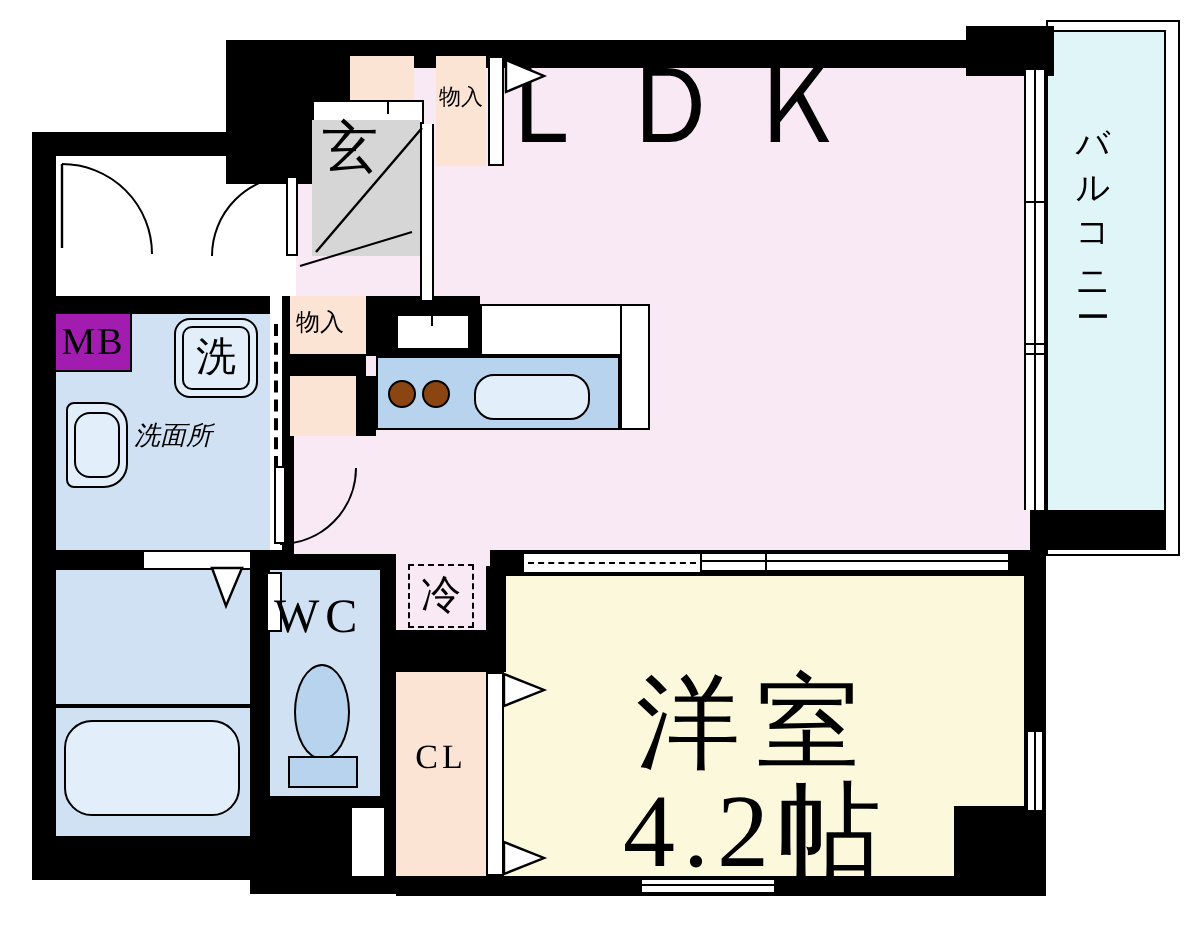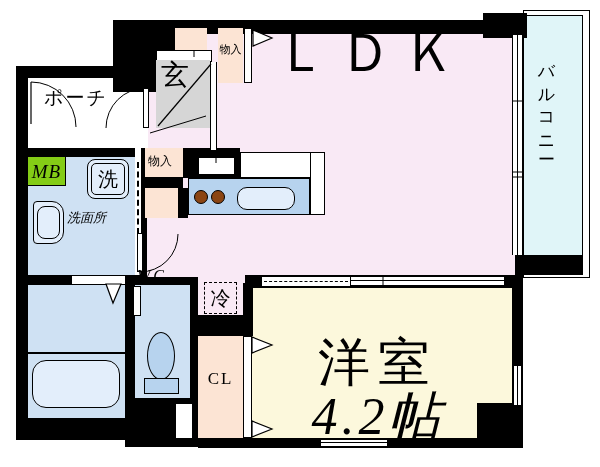--- a/index.html
+++ b/index.html
@@ -88,21 +88,21 @@
   <div class="abs fix bdr" style="left:310px;top:152px;width:15px;height:63px;background:#fff;"></div>
   <div class="abs fix bdr" style="left: 188px; top: 178px; width: 122px; height: 37px; background-color: rgb(183, 211, 238);"></div>
   <div class="abs fix" style="left: 194px; top: 190px; width: 14px; height: 14px; border-radius: 50%; border: 1px solid rgb(0, 0, 0); z-index: 31; background-color: rgb(139, 69, 19);"></div>
   <div class="abs fix" style="left: 211px; top: 190px; width: 14px; height: 14px; border-radius: 50%; border: 1px solid rgb(0, 0, 0); z-index: 31; background-color: rgb(139, 69, 19);"></div>
   <div class="abs fix" style="left: 237px; top: 187px; width: 58px; height: 23px; border: 1.2px solid rgb(0, 0, 0); border-radius: 10px; z-index: 31; background-color: rgb(227, 238, 251);"></div>
 
   <div class="abs fix cen" style="left:204px;top:282px;width:33px;height:32px;border:1.5px dashed #000;z-index:31;">
     <span class="lbl" style="font-size:20px;">冷</span>
   </div>
 
-  <div class="abs fix cen" style="left:27px;top:156px;width:39px;height:30px;background:#84cc16;border:1.5px solid #000;font-style:italic;">
+  <div class="abs fix cen" style="left:27px;top:156px;width:39px;height:30px;background:#a21caf;border:1.5px solid #000;">
     <span class="lbl" style="font-size:19px;letter-spacing:1px;">MB</span>
   </div>
 
   <div class="abs fix cen" style="left: 87px; top: 159px; width: 42px; height: 40px; border: 1.5px solid rgb(0, 0, 0); border-radius: 8px; background-color: rgb(227, 238, 251);">
     <span class="cen" style="width:32px;height:30px;border:1px solid #000;border-radius:5px;">
       <span class="lbl" style="font-size:20px;">洗</span>
     </span>
   </div>
 
   <div class="abs fix cen" style="left: 33px; top: 201px; width: 31px; height: 43px; border: 1px solid rgb(0, 0, 0); border-radius: 4px 12px 12px 4px; background-color: rgb(227, 238, 251);">
@@ -115,35 +115,34 @@
   <div class="abs fix" style="left: 147px; top: 332px; width: 28px; height: 48px; border: 1px solid rgb(0, 0, 0); border-radius: 50%; background-color: rgb(183, 211, 238);"></div>
   <div class="abs fix" style="left: 144px; top: 378px; width: 35px; height: 16px; border: 1px solid rgb(0, 0, 0); background-color: rgb(183, 211, 238);"></div>
   <div class="abs fix bdr" style="left:133px;top:286px;width:8px;height:30px;background:#fff;z-index:31;"></div>
 
   <div class="abs fix bdr" style="left:143px;top:88px;width:6px;height:40px;background:#fff;z-index:31;"></div>
   <div class="abs fix bdr" style="left:137px;top:233px;width:6px;height:39px;background:#fff;z-index:31;"></div>
 
   <div class="abs ins" style="left:512px;top:35px;width:11px;height:220px;background:#fff;border-left:1.5px solid #000;border-right:1.5px solid #000;z-index:25;"></div>
   <div class="abs ins" style="left:517px;top:35px;width:1px;height:220px;background:#000;z-index:26;"></div>
 
-  <div class="abs lbl" style="left:44px;top:88px;font-size:19px;letter-spacing:2px;">ポーチ</div>
   <div class="abs lbl" style="left:161px;top:61px;font-size:28px;z-index:40;">玄</div>
   <div class="abs lbl cen" style="left:218px;top:44px;width:25px;font-size:11px;">物入</div>
   <div class="abs lbl" style="left:148px;top:155px;font-size:12px;">物入</div>
   <div class="abs lbl" style="left:67px;top:211px;font-size:13px;font-style:italic;">洗面所</div>
-  <div class="abs lbl" style="left:137px;top:268px;font-size:16px;letter-spacing:3px;font-style:italic;">WC</div>
+  <div class="abs lbl" style="left:137px;top:297px;font-size:24px;letter-spacing:3px;">WC</div>
   <div class="abs lbl cen" style="left:198px;top:370px;width:45px;font-size:17px;letter-spacing:2px;">CL</div>
 
-  <div class="abs lbl" style="left:231px;top:26px;width:280px;text-align:center;">
+  <div class="abs lbl" style="left:245px;top:26px;width:280px;">
     <div style="font-size:54px;letter-spacing:10px;">ＬＤＫ</div>
   </div>
 
   <div class="abs lbl" style="left:243px;top:290px;width:270px;text-align:center;margin-top:47px;">
     <div style="font-size:52px;letter-spacing:8px;">洋室</div>
-    <div style="font-size:52px;letter-spacing:4px;margin-top:2px;font-style:italic;">4.2帖</div>
+    <div style="font-size:52px;letter-spacing:4px;margin-top:2px;">4.2帖</div>
   </div>
 
   <svg class="ovl" width="600" height="467" viewBox="0 0 600 467">
 
     <line x1="31" y1="82" x2="31" y2="124" stroke="#000" stroke-width="1.2"></line>
     <path d="M 31 82 A 45 45 0 0 1 76 127" fill="none" stroke="#000" stroke-width="1"></path>
 
     <path d="M 146 88 A 40 40 0 0 0 106 128" fill="none" stroke="#000" stroke-width="1"></path>
 
     <path d="M 140 272 A 38 38 0 0 0 178 234" fill="none" stroke="#000" stroke-width="1"></path>

